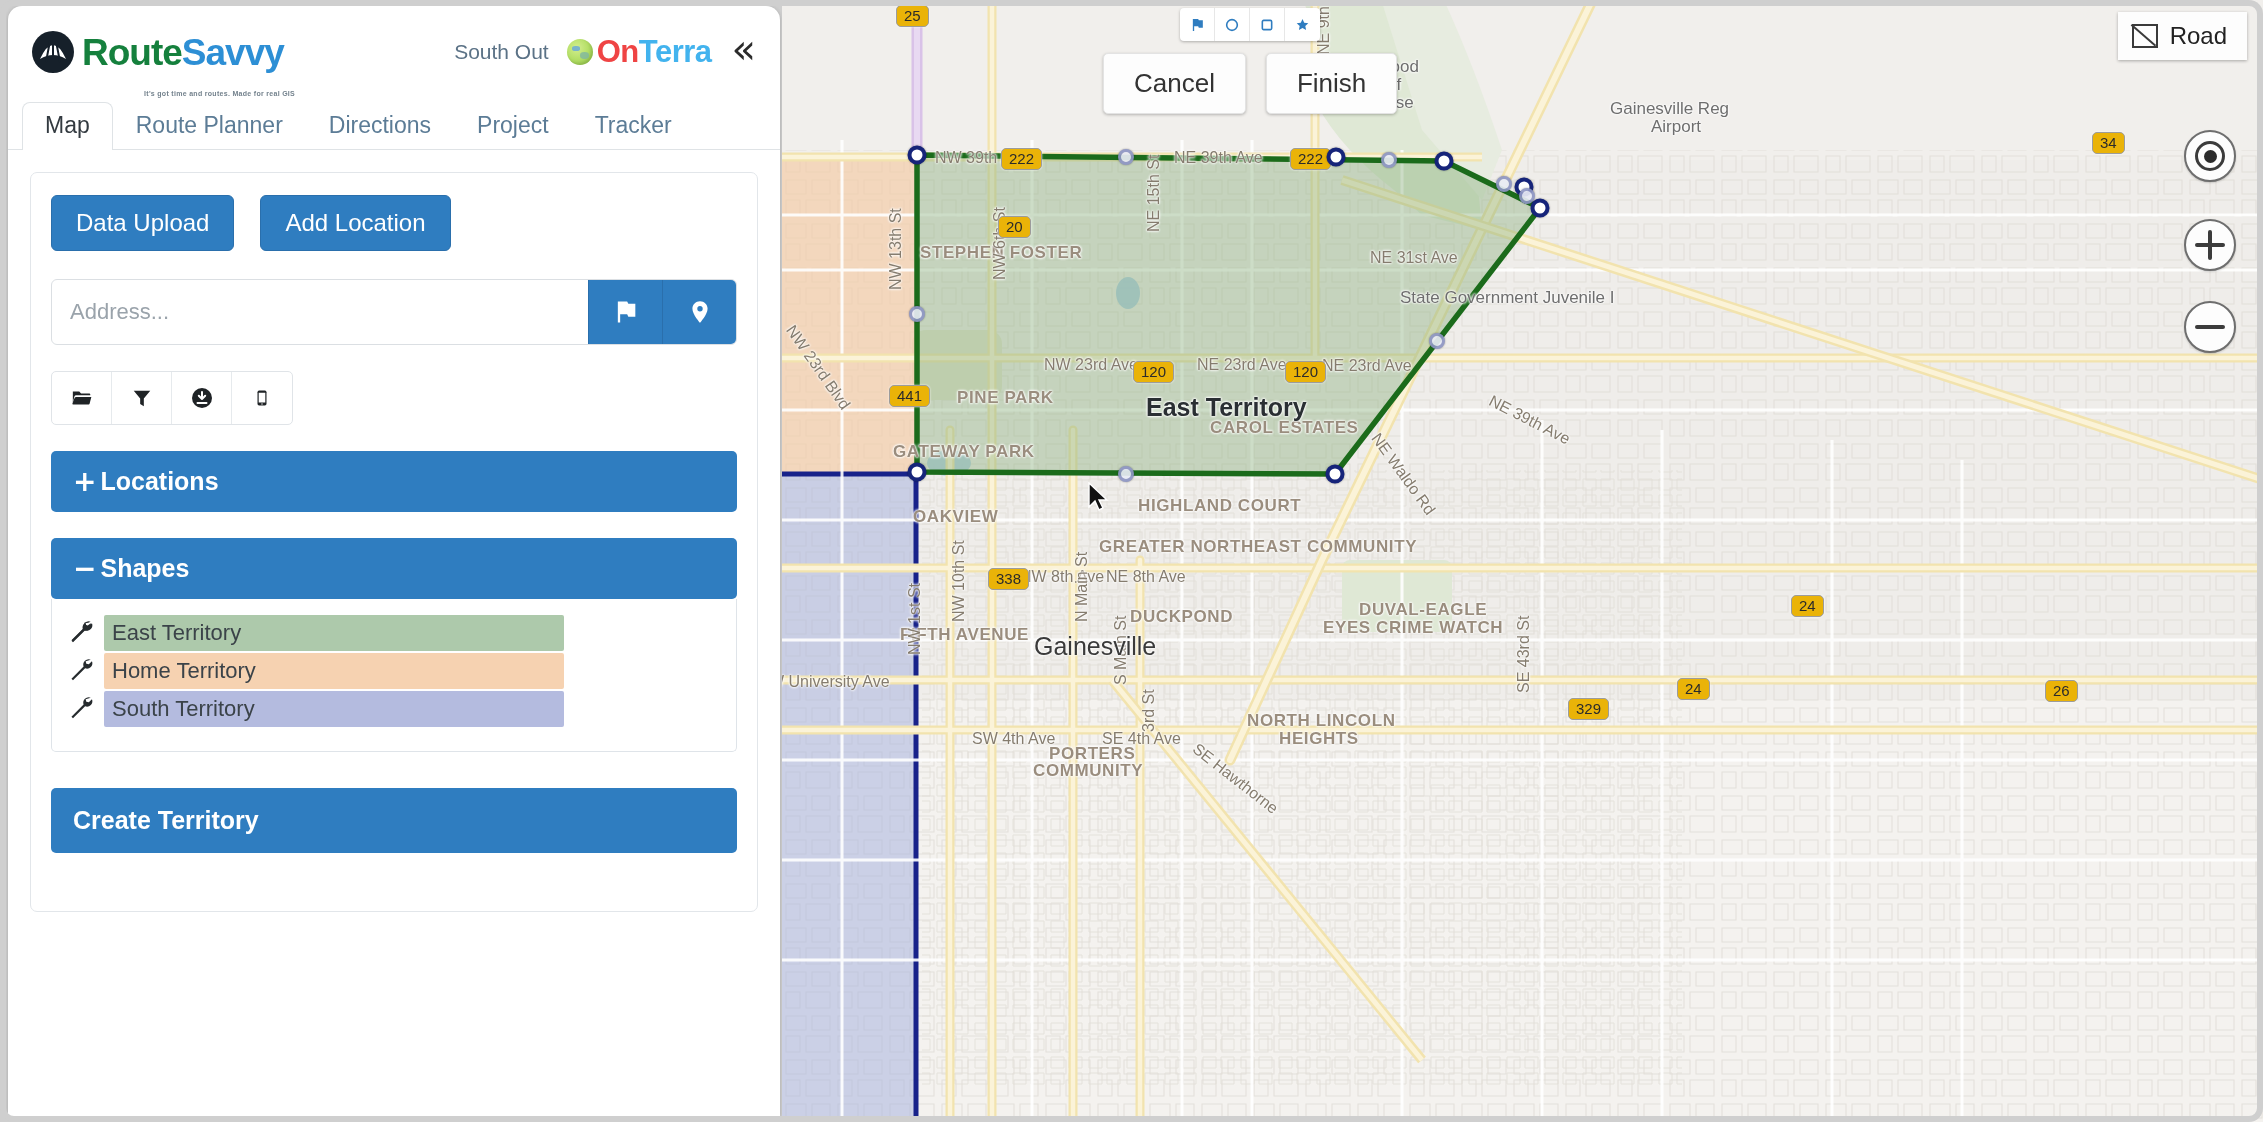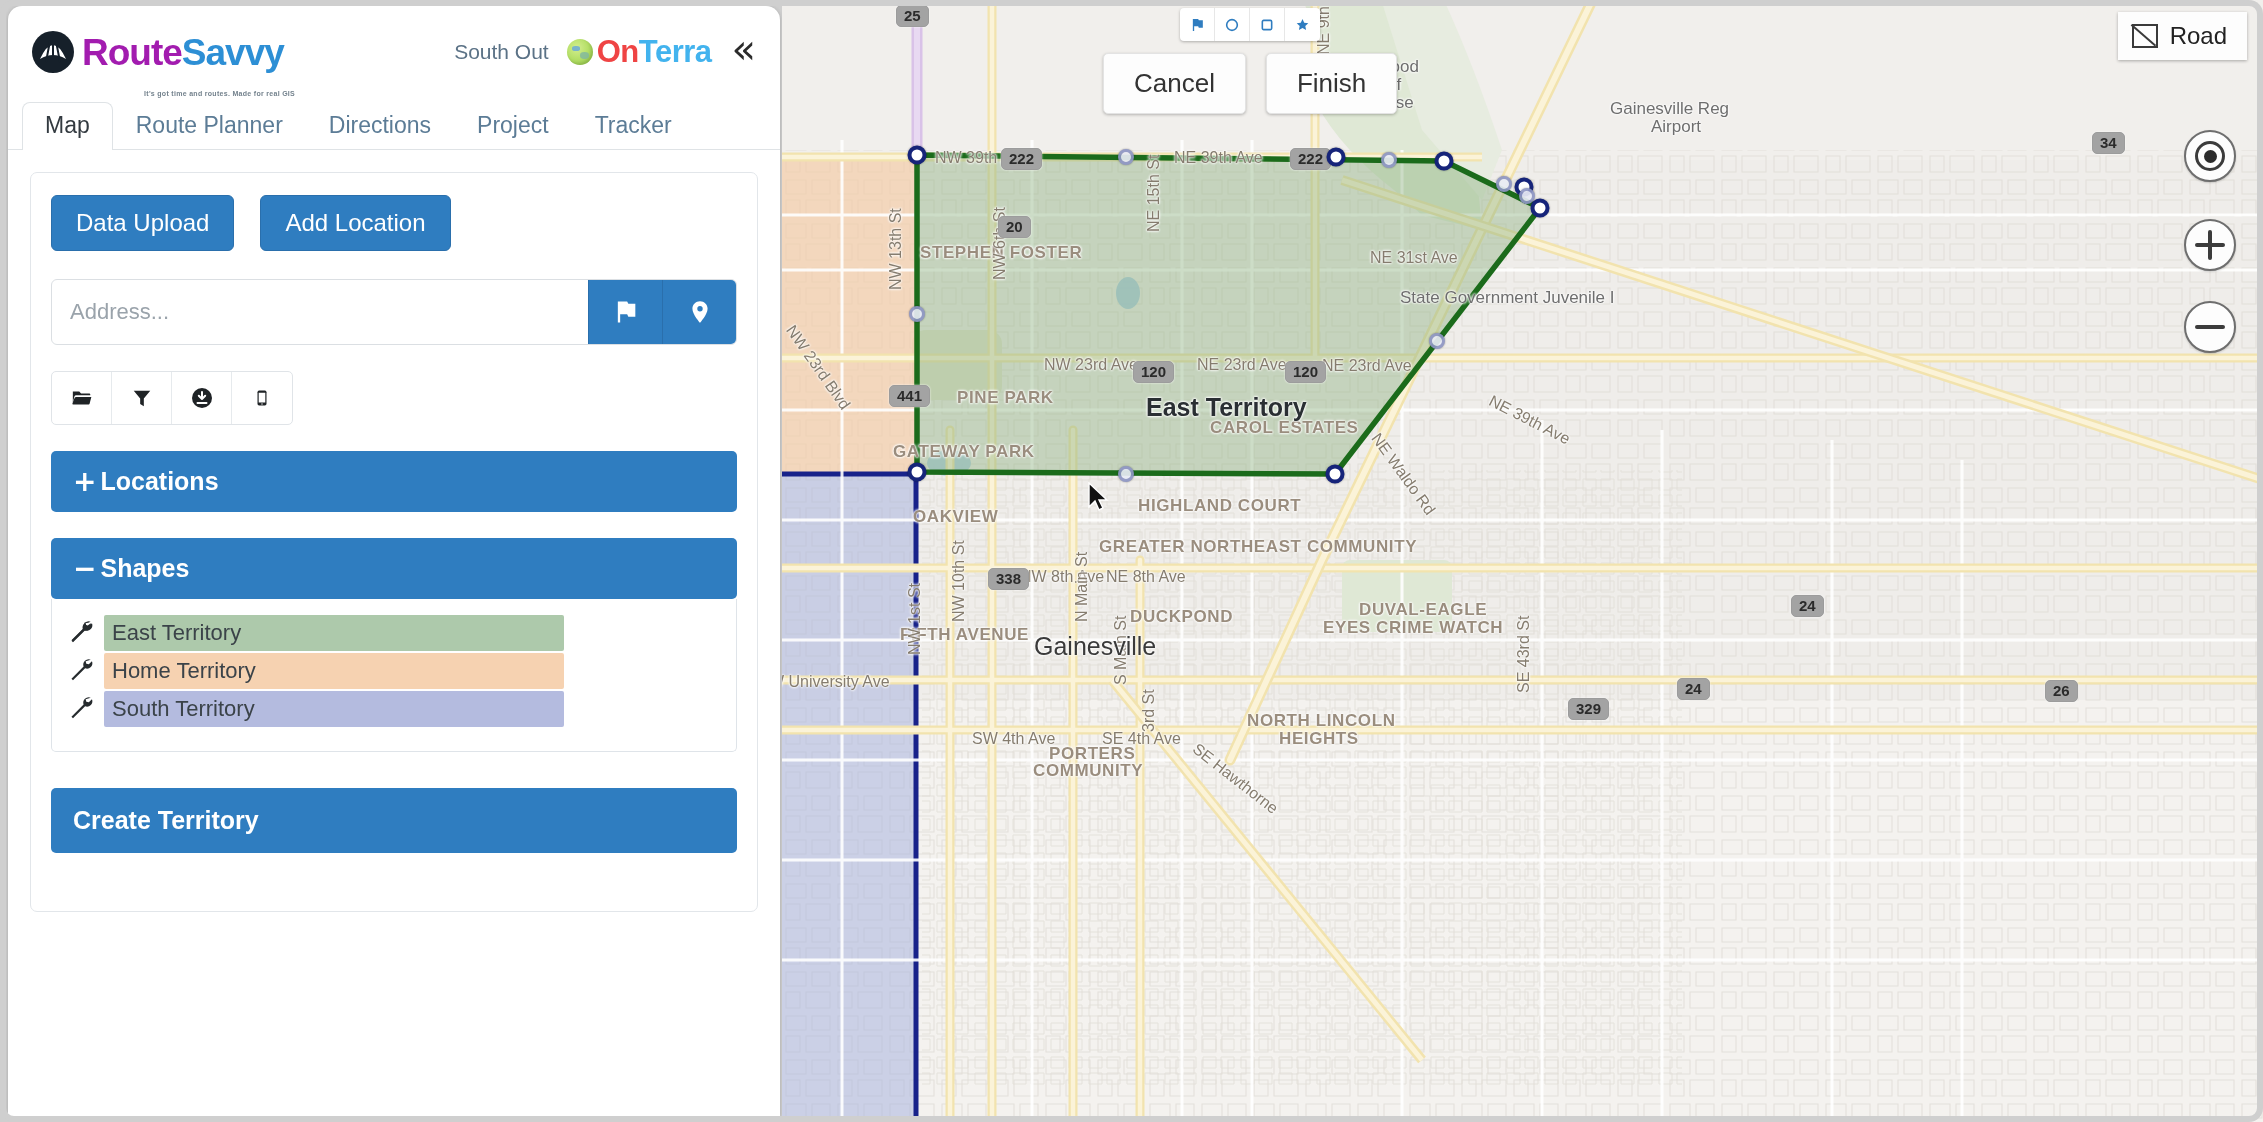--- a/index.html
+++ b/index.html
@@ -37,21 +37,21 @@
   .logo-mark {
     width: 46px; height: 46px;
     position: relative;
   }
   .logo-text {
     font-size: 37px; font-weight: bold; letter-spacing: -1px;
     line-height: 1;
     position: relative;
     white-space: nowrap;
   }
-  .logo-text .rt { color:#a21caf; }
+  .logo-text .rt { color:#15803d; }
   .logo-text .sv { color:#2d8fd5; }
   .logo-tag {
     position:absolute; left: 62px; top: 56px;
     font-size: 7px; color:#5a6b78; letter-spacing:0.3px;
     white-space: nowrap; opacity:0.85;
   }
   .brand-right {
     margin-left: auto;
     display: flex; align-items: center; gap: 18px;
   }
@@ -255,26 +255,26 @@
     color:#3a3a3a; font-size:25px; font-weight:normal; letter-spacing:0;
   }
   .map-label.street {
     color:#857c6e; font-weight: normal; font-size: 16px; letter-spacing:0;
   }
   .map-label.territory {
     color:#2a2f33; font-size:25px; font-weight:bold; letter-spacing:0;
   }
   .shield {
     position:absolute;
-    background:#a3a3a3;
+    background:#eab308;
     border:1.5px solid #9c9c9c;
     border-radius:5px;
     color:#2b2b2b;
     font-size:15px;
-    font-weight:bold;
+    font-weight:normal;
     padding:2px 7px 3px 7px;
     line-height:1;
     box-shadow:0 0 2px rgba(255,255,255,.9);
     pointer-events:none;
   }
   .vertex {
     position:absolute;
     width:19px; height:19px;
     border-radius:50%;
     background:#fff;

